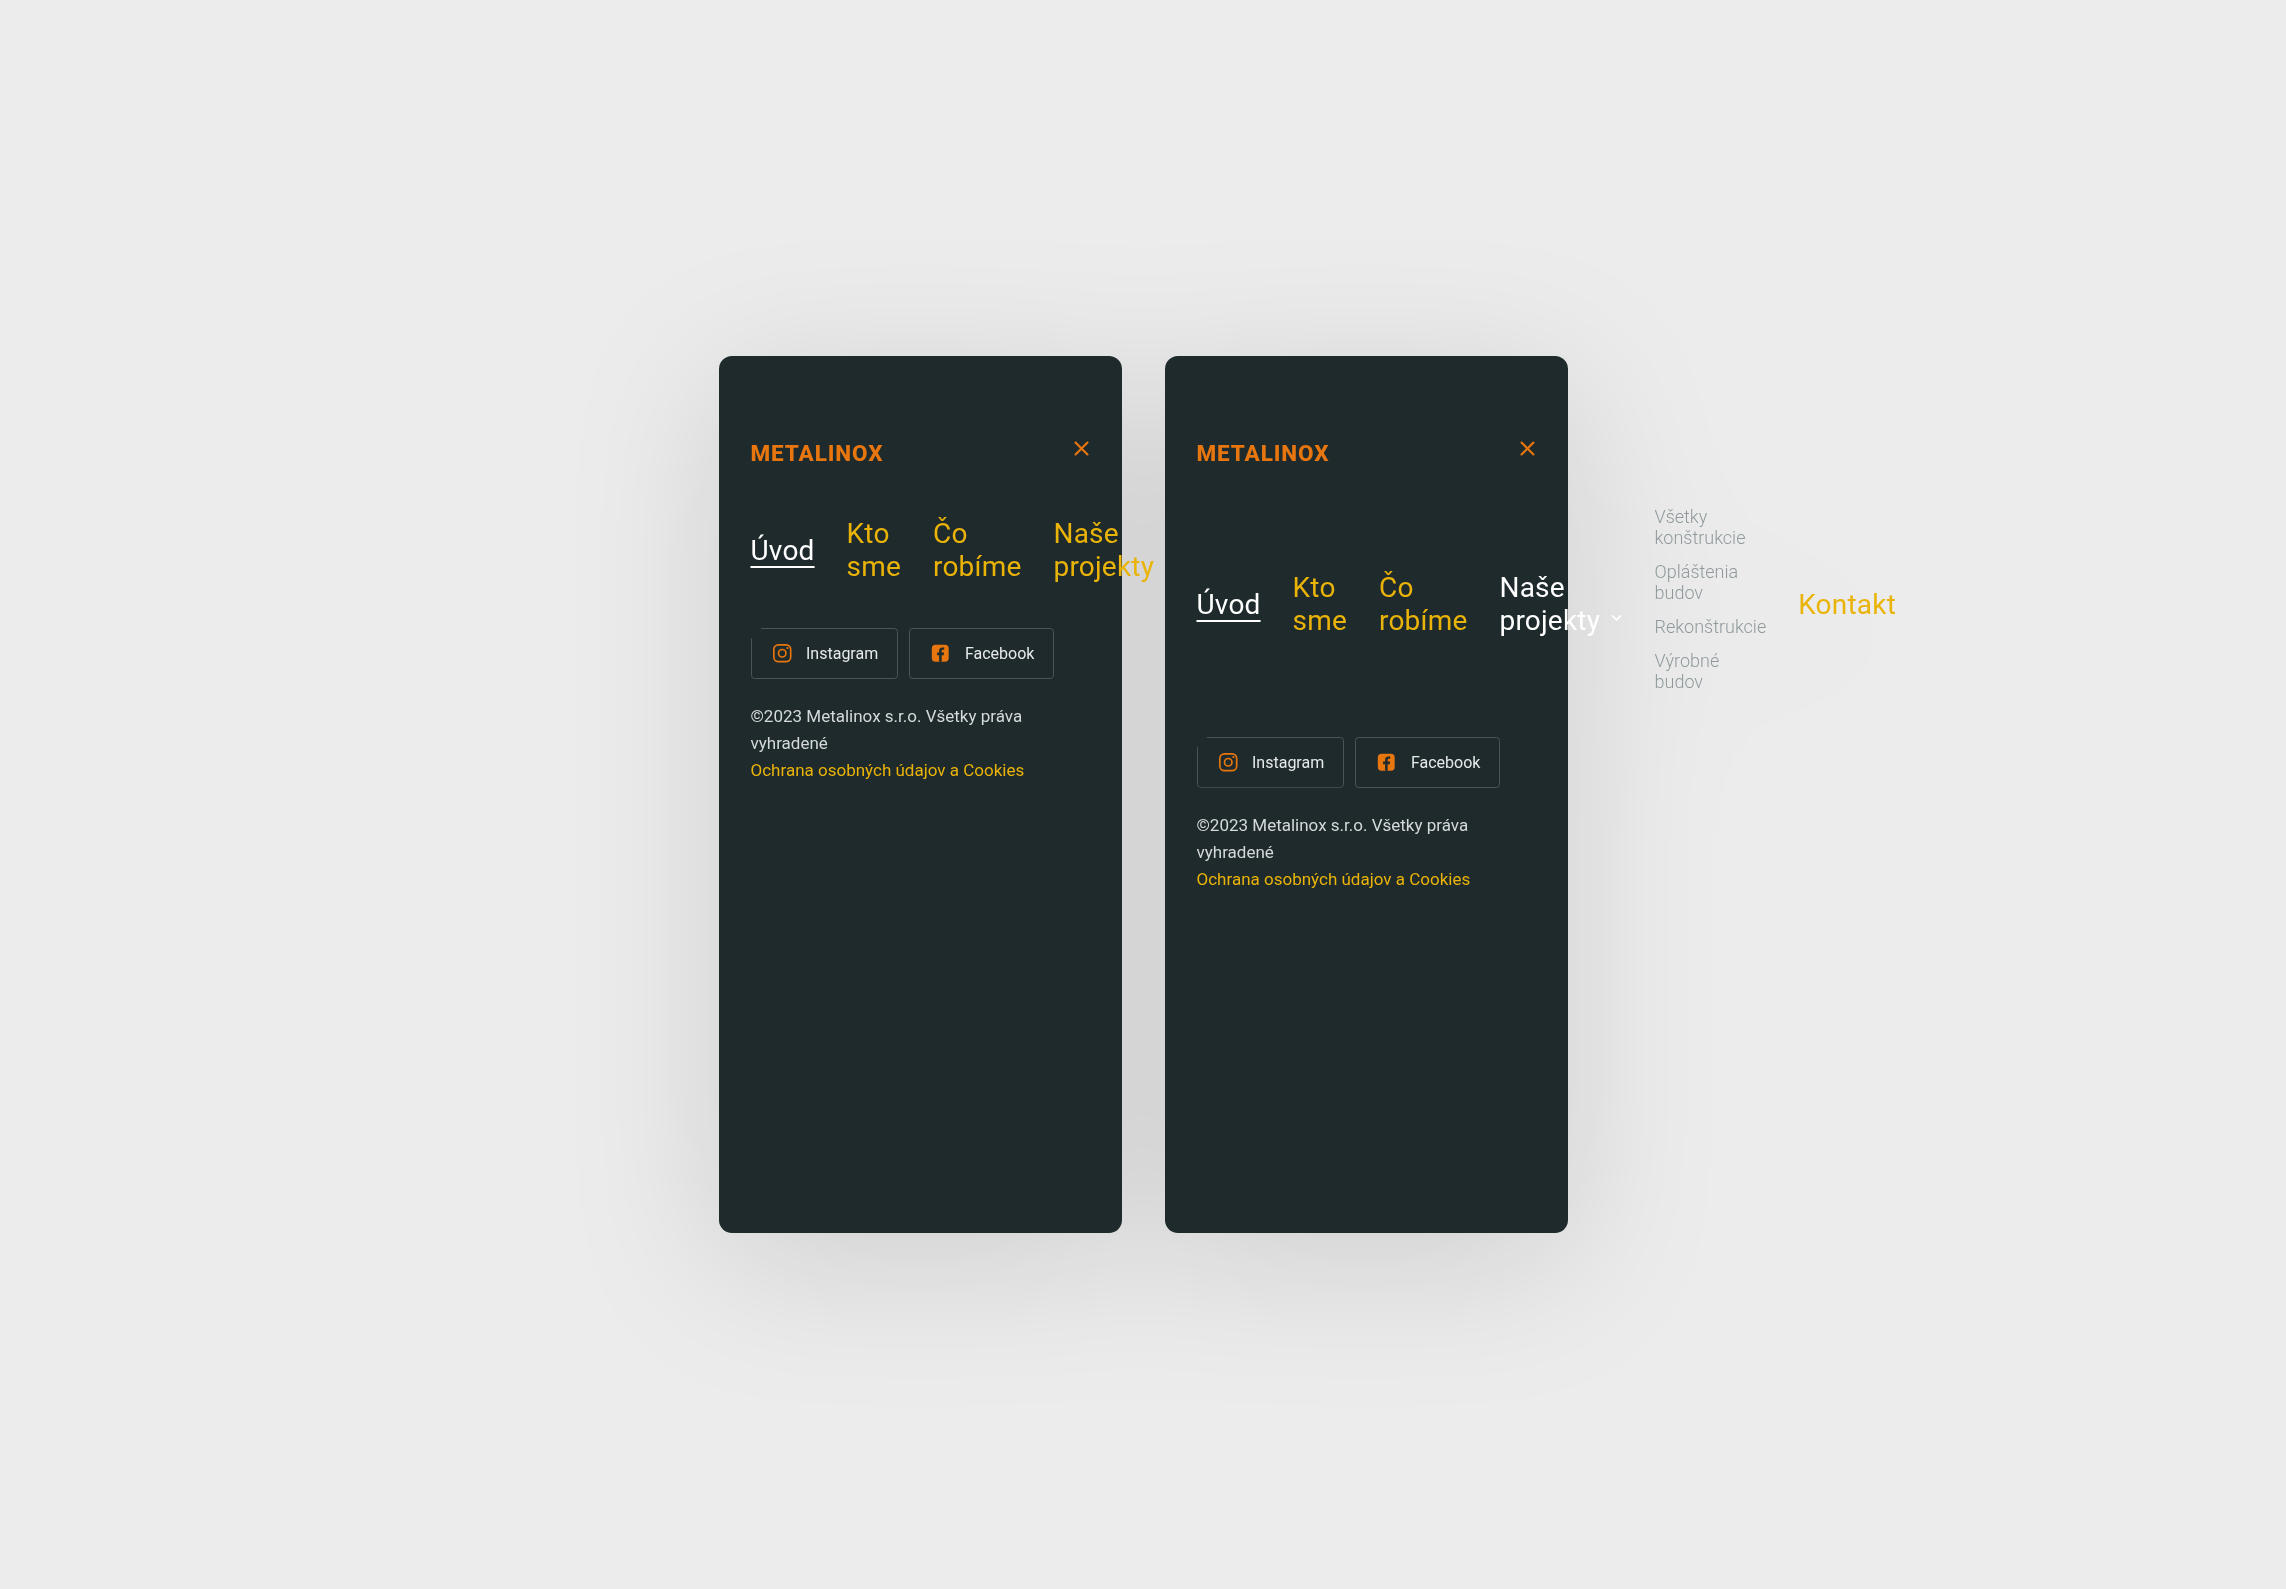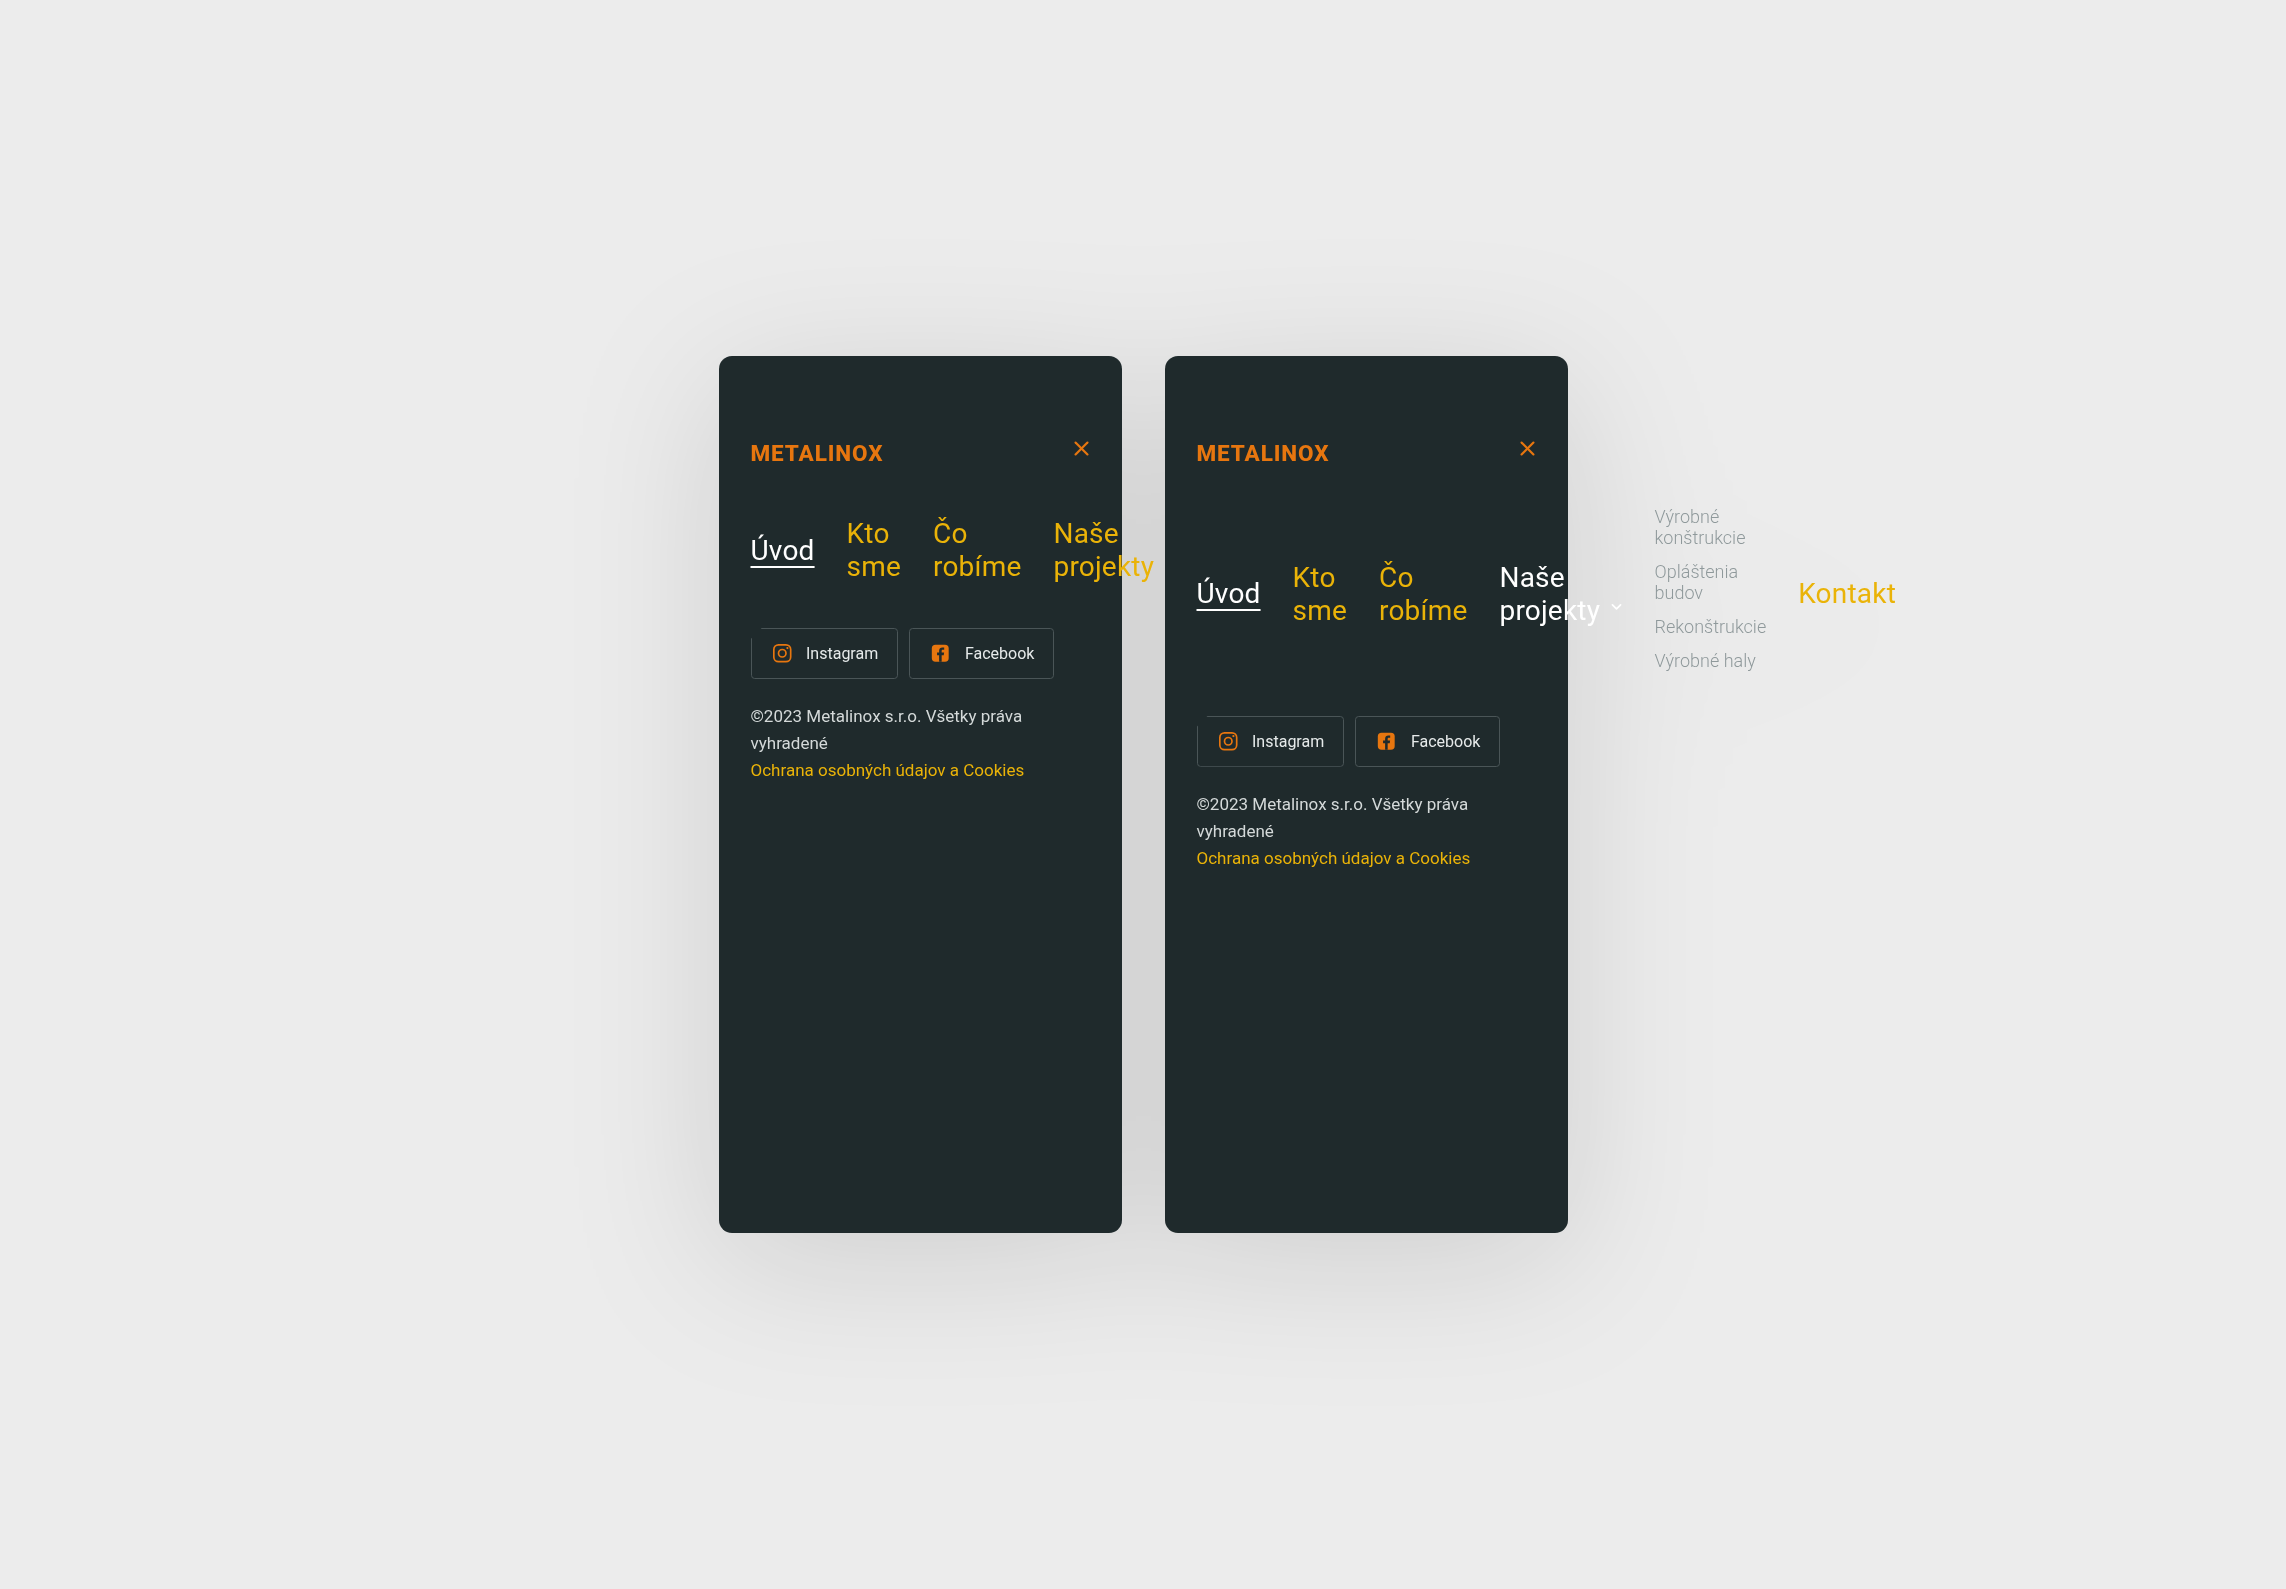--- a/index.html
+++ b/index.html
@@ -202,24 +202,24 @@
       <div class="nav-item">Čo robíme</div>
       <div class="nav-item bright">
         <span>Naše projekty</span>
         <span class="chev">
           <svg viewBox="0 0 16 16">
               <polyline points="3,6 8,11 13,6"></polyline>
             </svg>
         </span>
       </div>
       <div class="subnav">
-        <div class="sub-item">Výrobné konštrukcie</div>
+        <div class="sub-item">Všetky konštrukcie</div>
         <div class="sub-item">Opláštenia budov</div>
         <div class="sub-item">Rekonštrukcie</div>
-        <div class="sub-item">Výrobné haly</div>
+        <div class="sub-item">Výrobné budov</div>
       </div>
       <div class="nav-item">Kontakt</div>
     </div>
 
     <div class="social">
       <div class="social-btn">
         <span class="s-icon">
           <svg viewBox="0 0 24 24" fill="none">
             <rect x="3" y="3" width="18" height="18" rx="5" stroke="currentColor" stroke-width="1.8"></rect>
             <circle cx="12" cy="12" r="4" stroke="currentColor" stroke-width="1.8"></circle>

